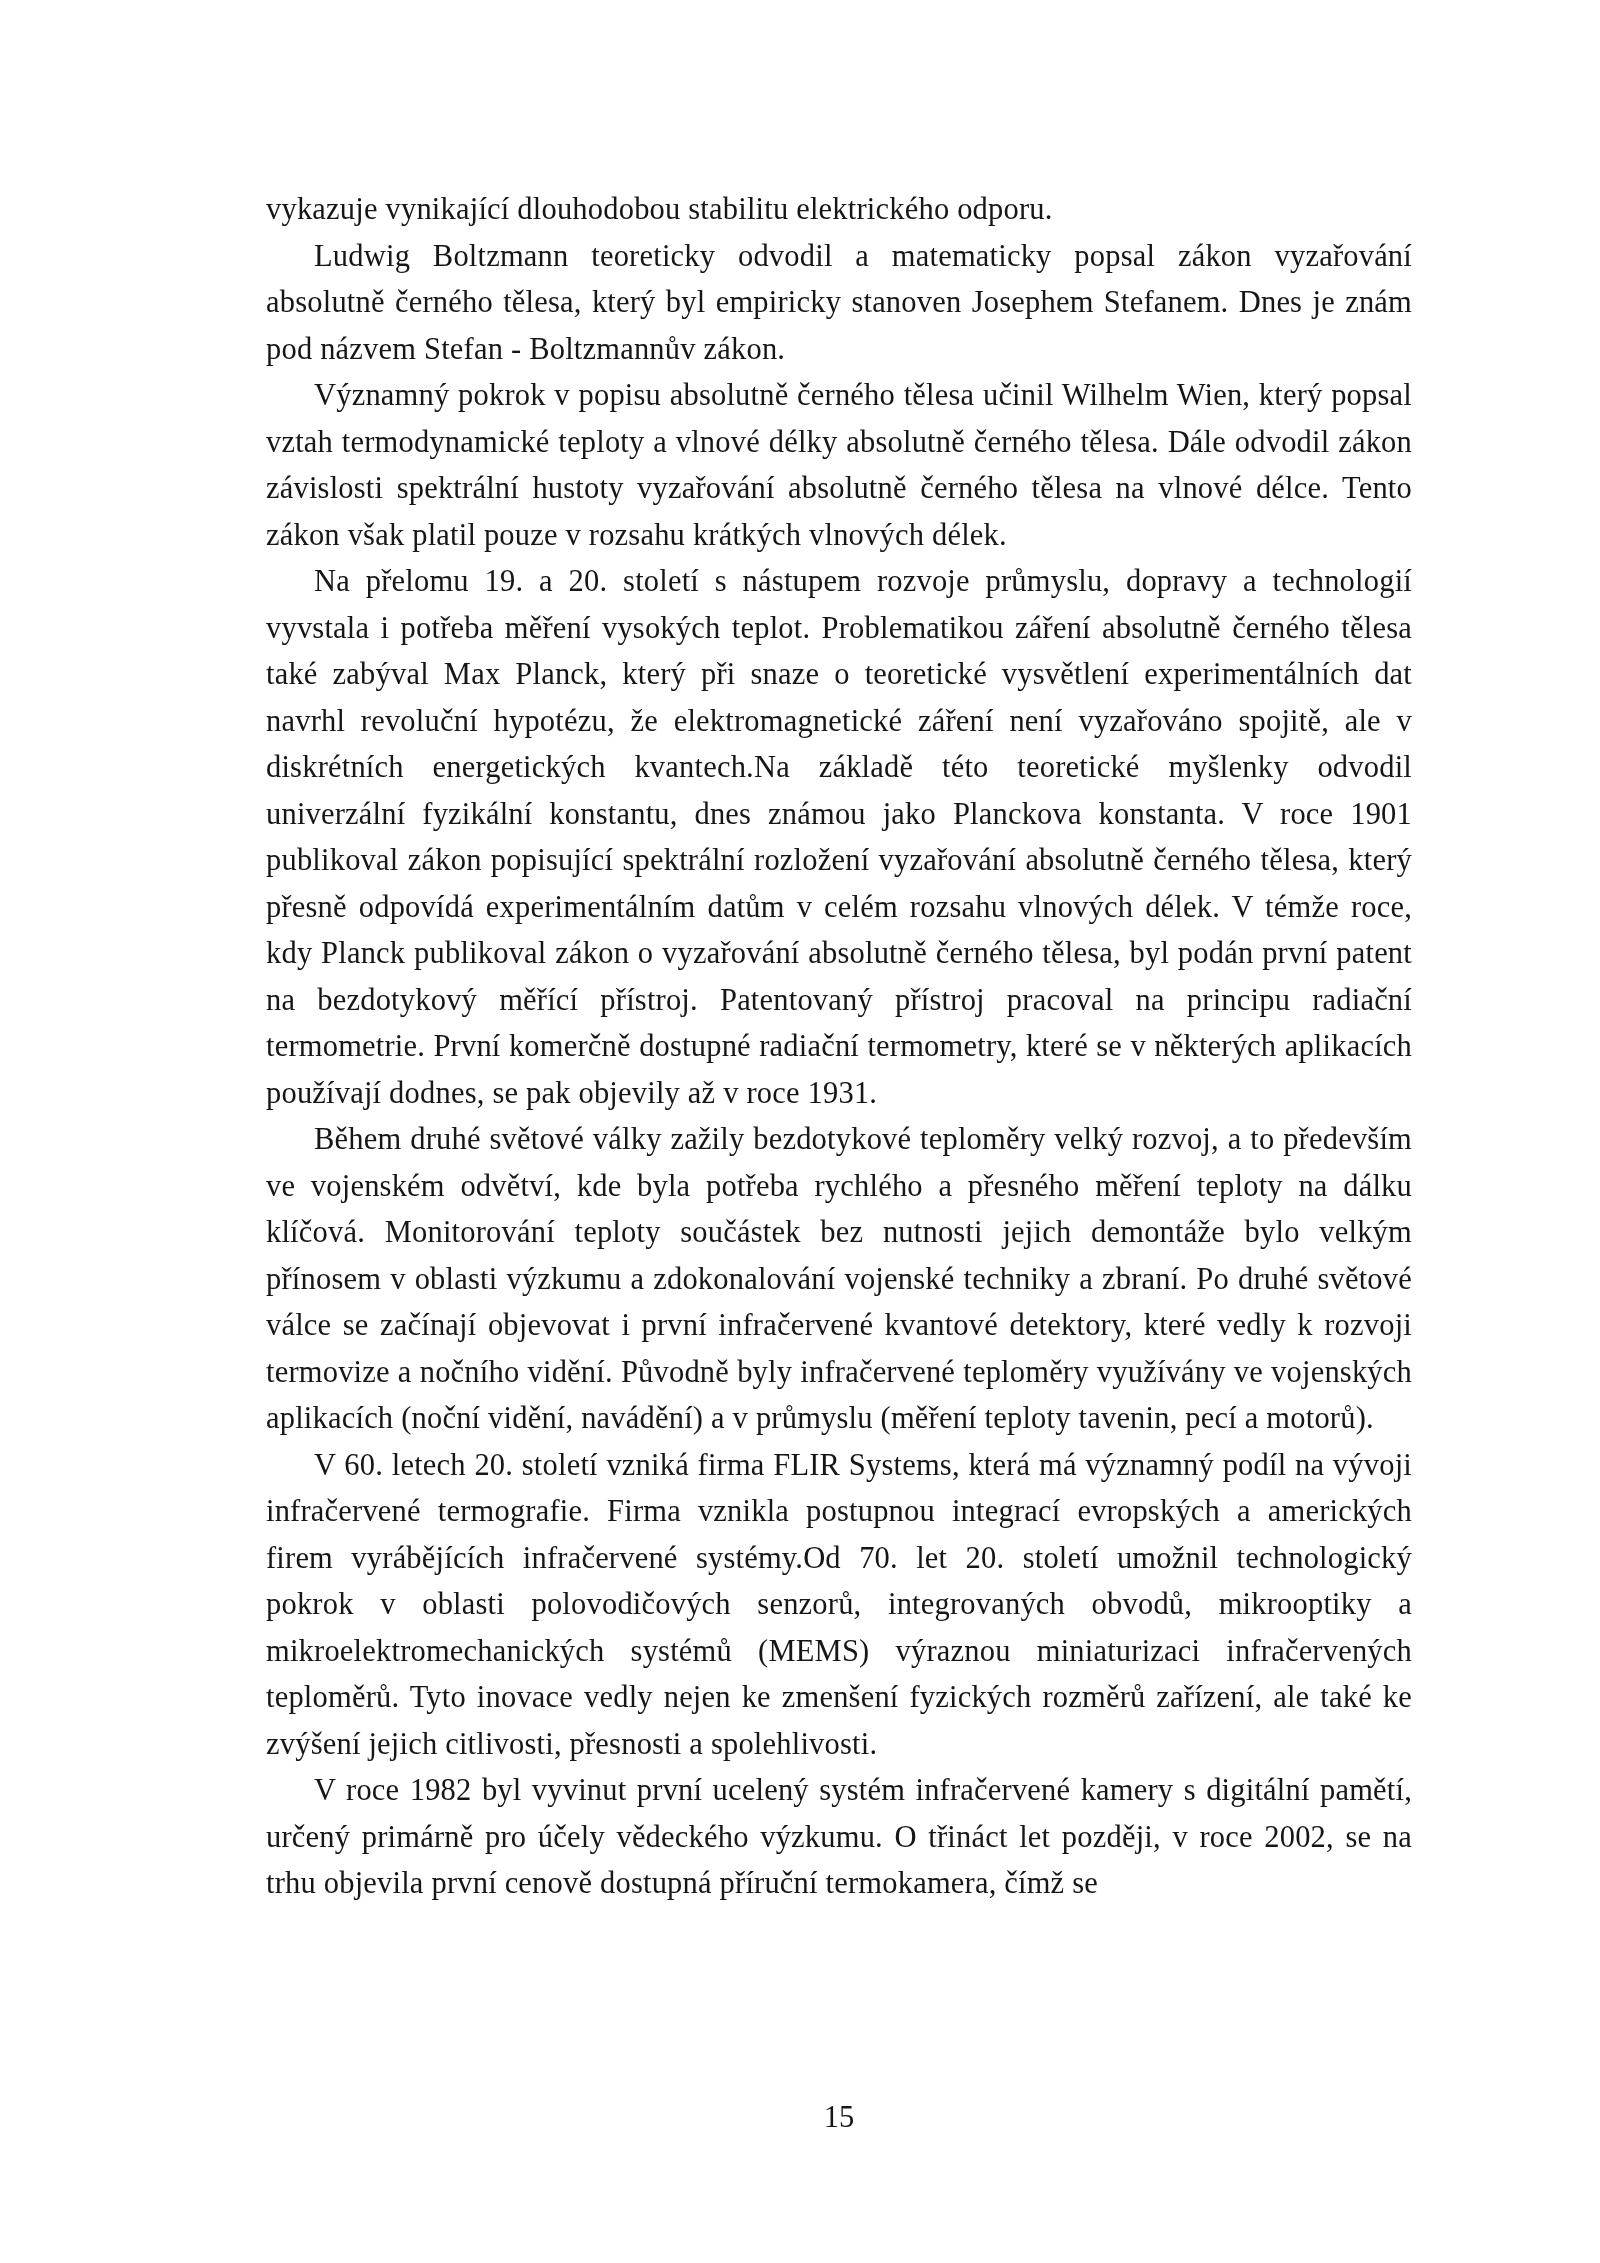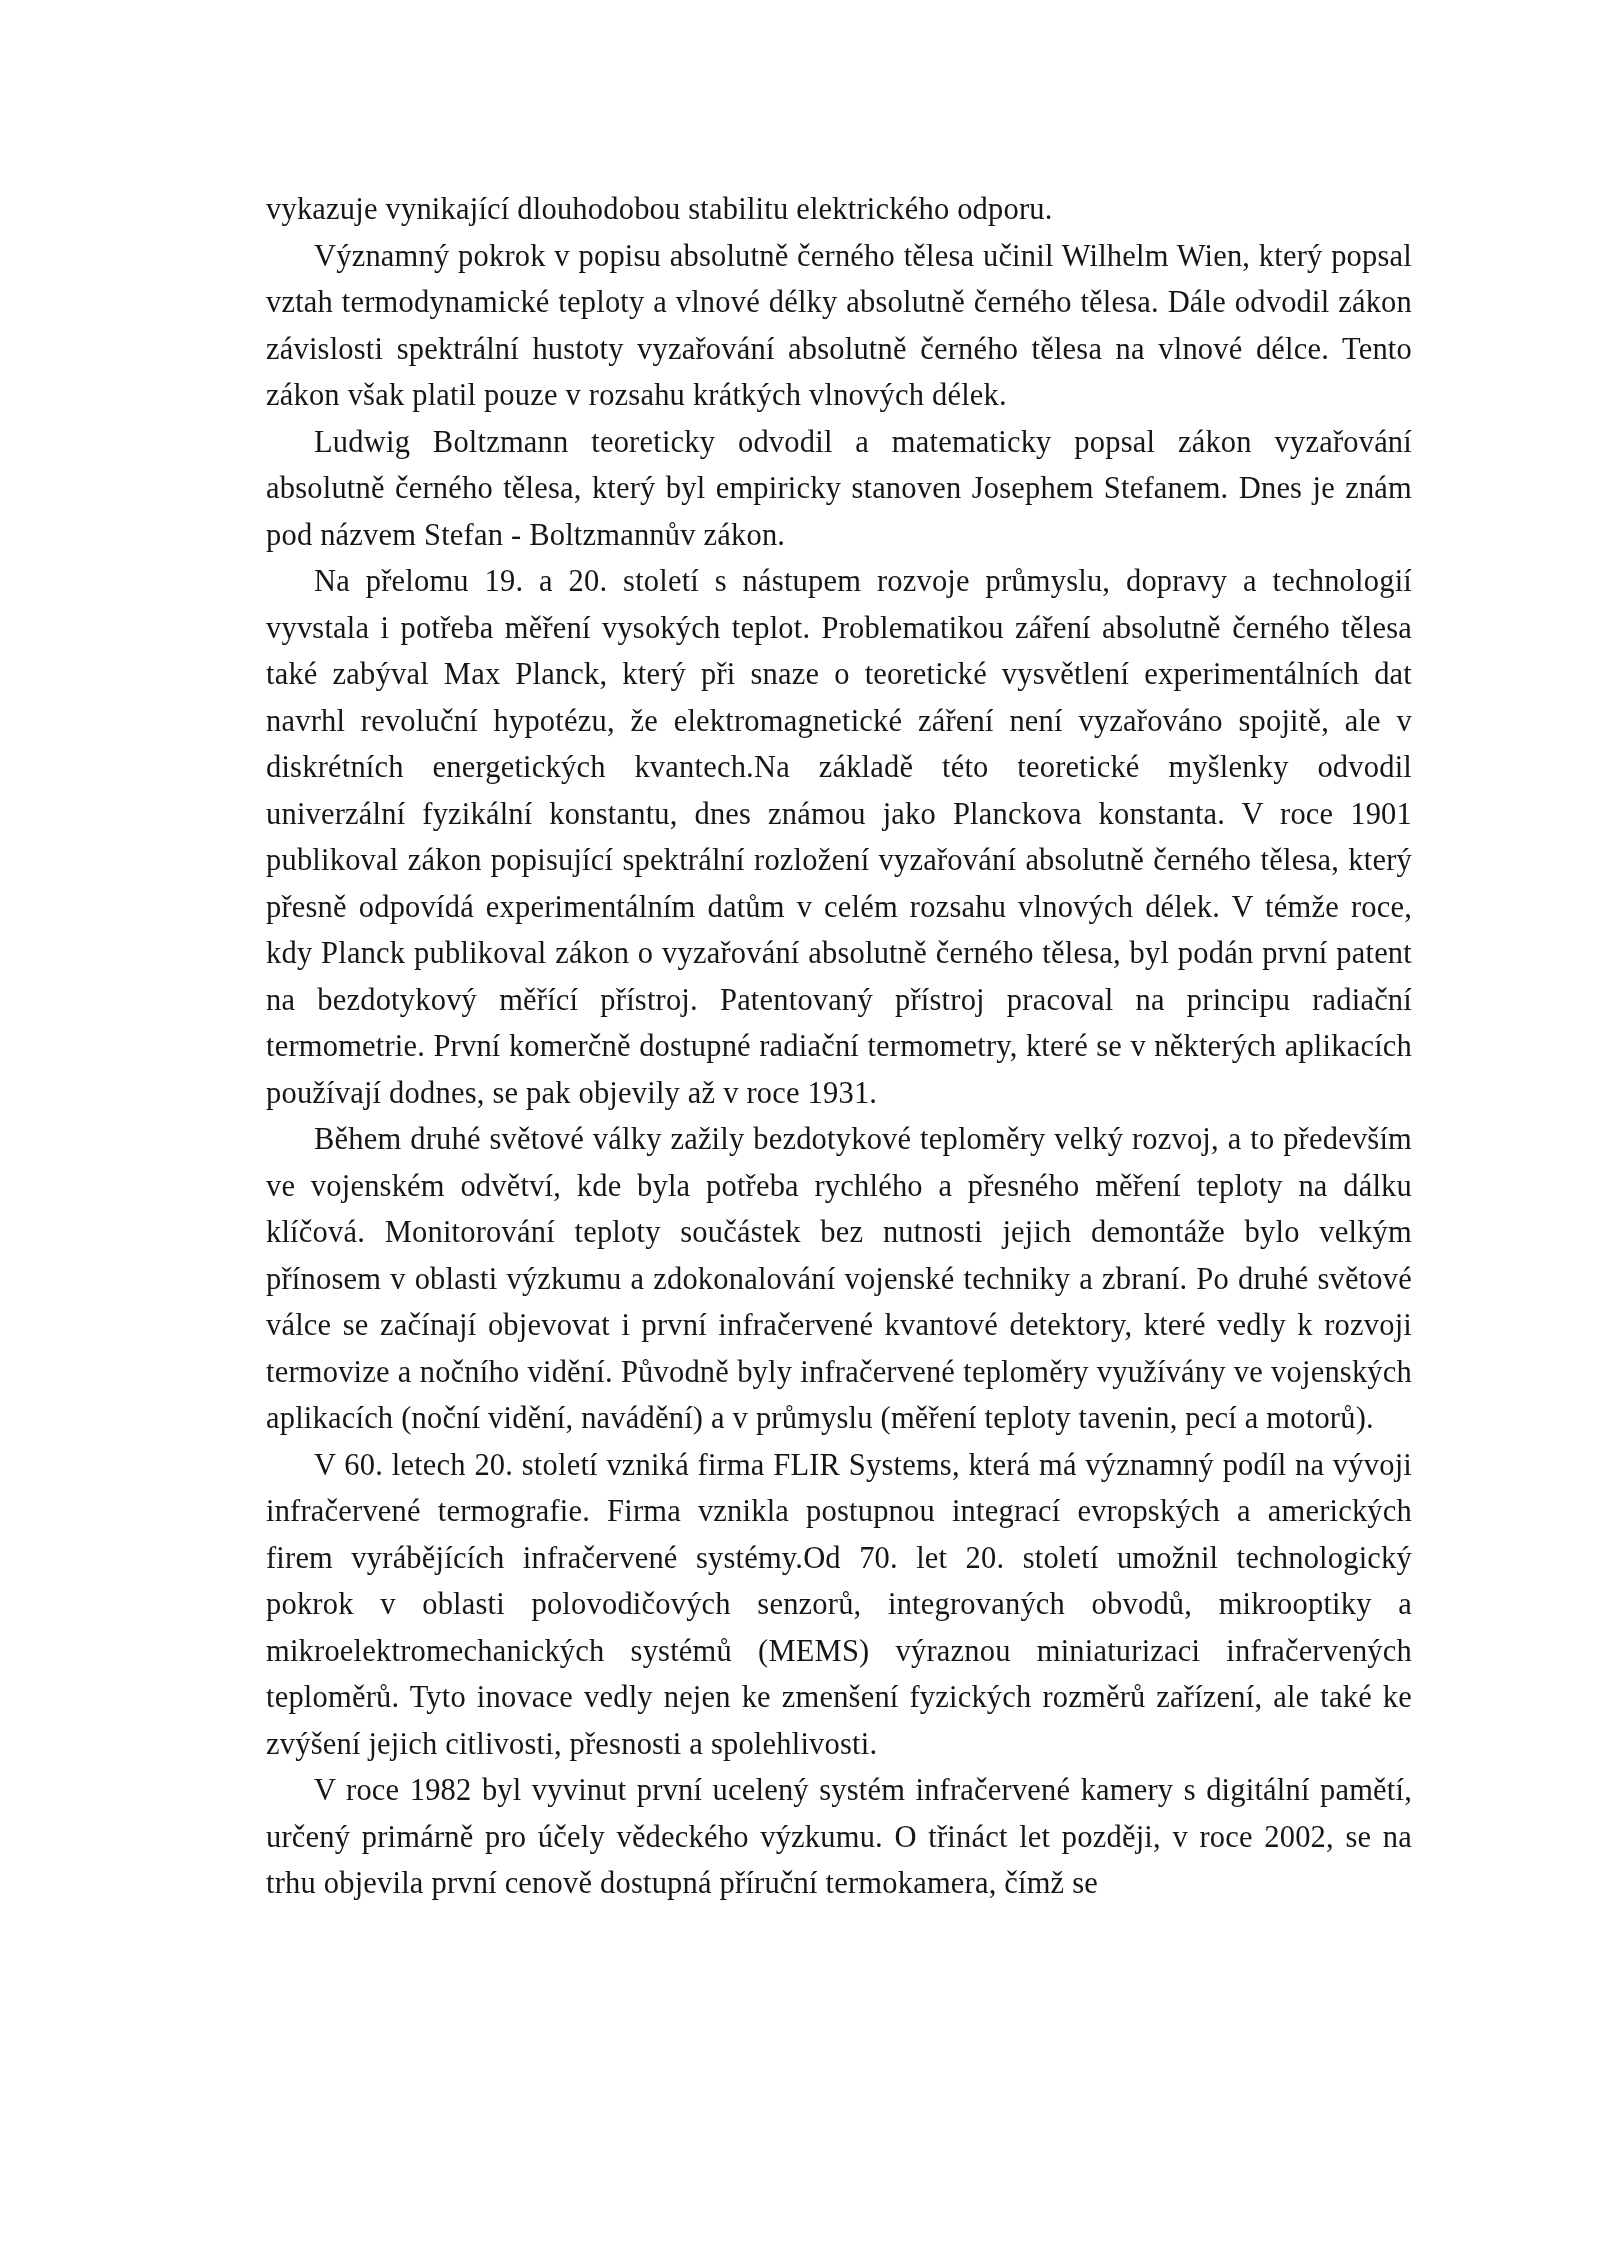--- a/index.html
+++ b/index.html
@@ -45,20 +45,21 @@
     line-height: 40px;
     color: #161616;
   }
 </style>
 </head>
 <body>
 
 <div class="page">
   <div class="textblock">
     <p class="continuation">vykazuje vynikající dlouhodobou stabilitu elektrického odporu.</p>
+    <p>Ludwig Boltzmann teoreticky odvodil a matematicky popsal zákon vyzařování absolutně černého tělesa, který byl empiricky stanoven Josephem Stefanem. Dnes je znám pod názvem Stefan - Boltzmannův zákon.</p>
     <p>Významný pokrok v popisu absolutně černého tělesa učinil Wilhelm Wien, který popsal vztah termodynamické teploty a vlnové délky absolutně černého tělesa. Dále odvodil zákon závislosti spektrální hustoty vyzařování absolutně černého tělesa na vlnové délce. Tento zákon však platil pouze v rozsahu krátkých vlnových délek.</p>
-    <p>Ludwig Boltzmann teoreticky odvodil a matematicky popsal zákon vyzařování absolutně černého tělesa, který byl empiricky stanoven Josephem Stefanem. Dnes je znám pod názvem Stefan - Boltzmannův zákon.</p>
     <p>Na přelomu 19. a 20. století s nástupem rozvoje průmyslu, dopravy a technologií vyvstala i potřeba měření vysokých teplot. Problematikou záření absolutně černého tělesa také zabýval Max Planck, který při snaze o teoretické vysvětlení experimentálních dat navrhl revoluční hypotézu, že elektromagnetické záření není vyzařováno spojitě, ale v diskrétních energetických kvantech.Na základě této teoretické myšlenky odvodil univerzální fyzikální konstantu, dnes známou jako Planckova konstanta. V roce 1901 publikoval zákon popisující spektrální rozložení vyzařování absolutně černého tělesa, který přesně odpovídá experimentálním datům v celém rozsahu vlnových délek. V témže roce, kdy Planck publikoval zákon o vyzařování absolutně černého tělesa, byl podán první patent na bezdotykový měřící přístroj. Patentovaný přístroj pracoval na principu radiační termometrie. První komerčně dostupné radiační termometry, které se v některých aplikacích používají dodnes, se pak objevily až v roce 1931.</p>
     <p>Během druhé světové války zažily bezdotykové teploměry velký rozvoj, a to především ve vojenském odvětví, kde byla potřeba rychlého a přesného měření teploty na dálku klíčová. Monitorování teploty součástek bez nutnosti jejich demontáže bylo velkým přínosem v oblasti výzkumu a zdokonalování vojenské techniky a zbraní. Po druhé světové válce se začínají objevovat i první infračervené kvantové detektory, které vedly k rozvoji termovize a nočního vidění. Původně byly infračervené teploměry využívány ve vojenských aplikacích (noční vidění, navádění) a v průmyslu (měření teploty tavenin, pecí a motorů).</p>
     <p>V 60. letech 20. století vzniká firma FLIR Systems, která má významný podíl na vývoji infračervené termografie. Firma vznikla postupnou integrací evropských a amerických firem vyrábějících infračervené systémy.Od 70. let 20. století umožnil technologický pokrok v oblasti polovodičových senzorů, integrovaných obvodů, mikrooptiky a mikroelektromechanických systémů (MEMS) výraznou miniaturizaci infračervených teploměrů. Tyto inovace vedly nejen ke zmenšení fyzických rozměrů zařízení, ale také ke zvýšení jejich citlivosti, přesnosti a spolehlivosti.</p>
     <p>V roce 1982 byl vyvinut první ucelený systém infračervené kamery s digitální pamětí, určený primárně pro účely vědeckého výzkumu. O třináct let později, v roce 2002, se na trhu objevila první cenově dostupná příruční termokamera, čímž se</p>
   </div>
+  <div class="page-number">15</div>
 </div>
 
 </body></html>

